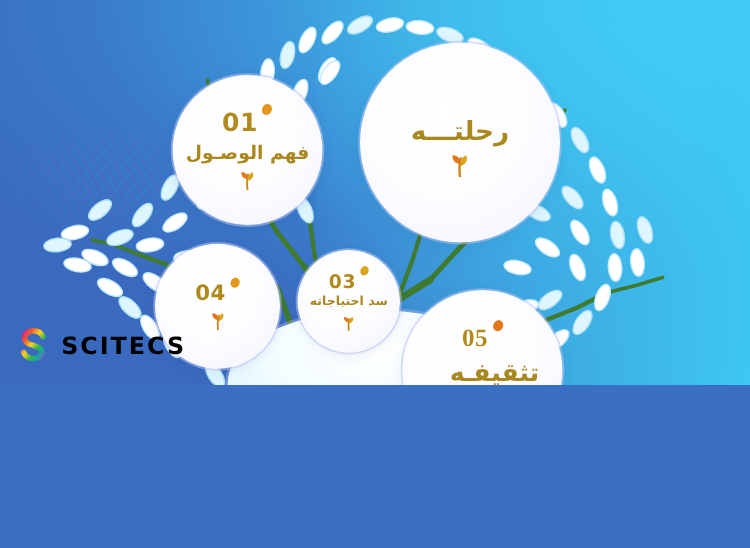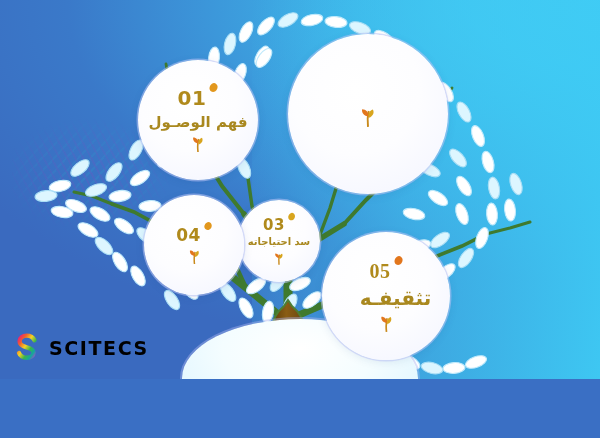--- a/index.html
+++ b/index.html
@@ -3,21 +3,21 @@
 <meta charset="utf-8">
 <style>
   html,body{margin:0;padding:0;}
   body{
     width:600px;height:438px;
     font-family:"DejaVu Sans","Liberation Sans",sans-serif;
     overflow:hidden;
     background:#3a6fc4;
   }
   #stage{
-    position:relative;width:600px;height:379px;overflow:hidden;
+    position:relative;width:600px;height:308px;overflow:hidden;
   }
   .bg{
     position:absolute;inset:0;
     background:
       radial-gradient(120% 100% at 100% 0%, #45cdf4 0%, #41c7f2 18%, #3eb6e9 34%, #3c97da 54%, #3a79c9 74%, #3a6abf 100%);
   }
   .bg-cyanwash{
     position:absolute;right:0;top:0;width:58%;height:100%;
     background:linear-gradient(100deg, rgba(64,200,242,0) 0%, rgba(64,200,242,.55) 45%, rgba(62,204,245,.95) 100%);
   }
@@ -59,21 +59,21 @@
   
   #node1{left:138px;top:60px;width:120px;height:120px;}
   #node1 .num{font-size:20px;}
   #node1 .label{font-size:15px;margin-top:5px;}
   #node2{left:288px;top:34px;width:160px;height:160px;}
   #node2 .num{font-size:23px;}
   #node2 .label{font-size:21px;margin-top:6px;}
   #node3{left:238px;top:200px;width:82px;height:82px;}
   #node3 .num{font-size:15px;}
   #node3 .label{font-size:10px;margin-top:3px;}
-  #node4{left:124px;top:195px;width:100px;height:100px;margin-left:20px;}
+  #node4{left:124px;top:195px;width:100px;height:100px;}
   #node4 .num{font-size:17px;}
   #node4 .label{font-size:13.5px;margin-top:4px;}
   #node5{left:322px;top:232px;width:128px;height:128px;}
   #node5 .num{font-size:20px;font-family:Liberation Serif, serif;}
   #node5 .label{font-size:20px;margin-top:5px;margin-left:19px;}
 
   .logo{
     position:absolute;left:14px;bottom:16px;
     display:flex;align-items:center;gap:9px;
   }
@@ -244,20 +244,21 @@
     </div>
     <div class="label">فهم الوصـول</div>
     <svg class="sprout" width="18" height="16" viewBox="0 0 18 16">
       <path d="M9 16 C8.4 11 8.6 7 9.6 3" stroke="#c98a1c" stroke-width="1.6" fill="none"></path>
       <path d="M9.4 7.5 C5.8 7.2 3.6 4.6 4.2 1.6 C7.4 1.6 9.6 4 9.4 7.5 Z" fill="#e2761d"></path>
       <path d="M9.8 8.6 C13 7.4 14.4 4.4 13 1.8 C10.2 2.6 8.8 5.6 9.8 8.6 Z" fill="#d8a51e"></path>
     </svg>
   </div>
 
   <div class="node" id="node2">
+    <div class="label">رحلتـــه</div>
     <svg class="sprout" width="22" height="20" viewBox="0 0 18 16">
       <path d="M9 16 C8.4 11 8.6 7 9.6 3" stroke="#c98a1c" stroke-width="1.6" fill="none"></path>
       <path d="M9.4 7.5 C5.8 7.2 3.6 4.6 4.2 1.6 C7.4 1.6 9.6 4 9.4 7.5 Z" fill="#e2761d"></path>
       <path d="M9.8 8.6 C13 7.4 14.4 4.4 13 1.8 C10.2 2.6 8.8 5.6 9.8 8.6 Z" fill="#d8a51e"></path>
     </svg>
   </div>
 
   <div class="node" id="node3">
     <div class="num-row">
       <span class="num">03</span>

